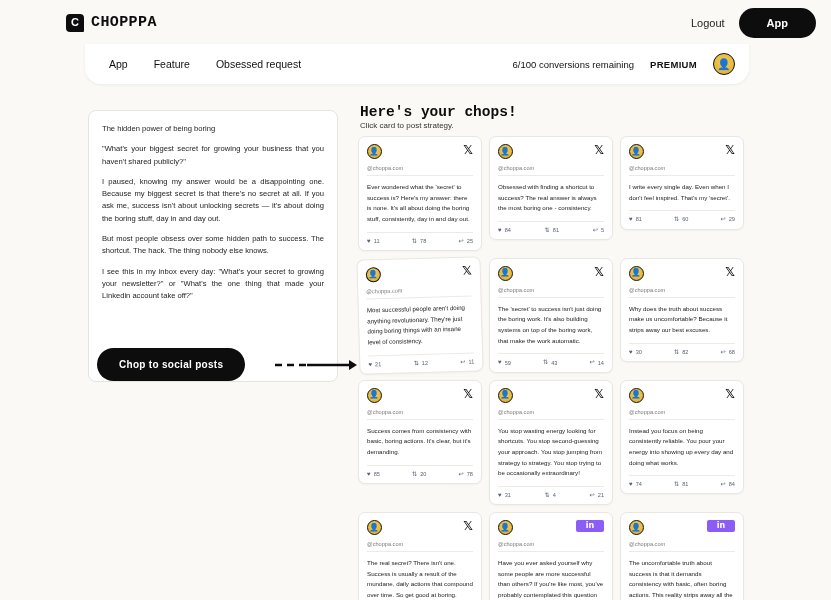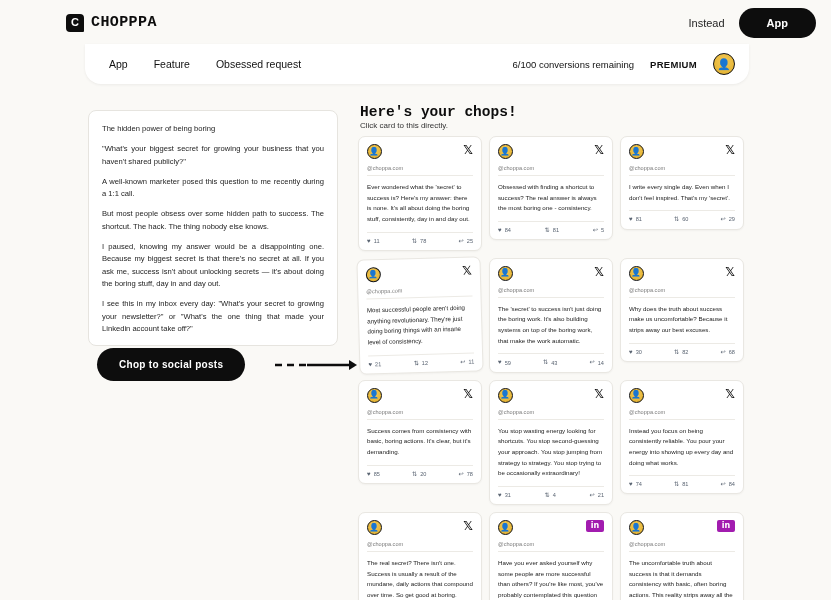--- a/index.html
+++ b/index.html
@@ -45,21 +45,21 @@
   .premium-text { font-size: 9.5px; font-weight: 700; color: #111; letter-spacing: .3px; }
   .avatar-top {
     width: 22px; height: 22px; border-radius: 50%;
     background: radial-gradient(circle at 50% 38%, #f3c95a 0%, #e8b93c 60%, #d9a92c 100%);
     border: 1.5px solid #111; display:flex; align-items:center; justify-content:center;
     font-size: 11px; line-height: 1;
   }
 
   
   .article {
-    position: absolute; left: 88px; top: 110px; width: 250px; height: 236px;
+    position: absolute; left: 88px; top: 110px; width: 250px; height: 272px;
     background: #fff; border: 1px solid #e6e4df; border-radius: 8px;
     padding: 12px 13px; overflow: hidden;
   }
   .article p {
     margin: 0 0 8px 0; font-size: 7.6px; line-height: 1.62; color: #1c1c1c;
     text-align: justify;
   }
 
   .chop-row { position: absolute; left: 97px; top: 348px; display: flex; align-items: center; gap: 28px; }
   .chop-btn {
@@ -89,21 +89,21 @@
   .card.tilt { transform: rotate(-1.6deg); }
   .card-head { display: flex; align-items: flex-start; justify-content: space-between; }
   .av {
     width: 15px; height: 15px; border-radius: 50%;
     background: radial-gradient(circle at 50% 38%, #f3c95a 0%, #e8b93c 60%, #d4a227 100%);
     border: 1.2px solid #111; display: flex; align-items: center; justify-content: center;
     font-size: 8px; line-height: 1; flex: none;
   }
   .x-icon { font-size: 12px; font-weight: 700; color: #0d0d0d; line-height: 1; font-family: "DejaVu Sans", sans-serif; }
   .li-icon {
-    width: 18px; height: 12px; background: #a21caf; border-radius: 2px;
+    width: 28px; height: 12px; background: #8b5cf6; border-radius: 2px;
     color: #fff; font-size: 8px; font-weight: 700; line-height: 12px; text-align: center;
     font-family: "DejaVu Sans", sans-serif;
   }
   .handle {
     font-size: 5.6px; color: #7b7b7b; margin-top: 6px;
     padding-bottom: 4px; border-bottom: 1px solid #eceae5;
   }
   .card-body { font-size: 6.2px; line-height: 1.72; color: #1b1b1b; margin-top: 6px; flex: 1 1 auto; }
   .card-stats {
     display: flex; justify-content: space-between; align-items: center;
@@ -120,61 +120,60 @@
 <div class="page">
 
   <div class="topbar">
     <div class="brand">
       <div class="brand-mark">
         <span>C</span>
       </div>
       <div class="brand-name">CHOPPPA</div>
     </div>
     <div class="topbar-right">
-      <div class="logout-link">Instead</div>
+      <div class="logout-link">Logout</div>
       <button class="app-btn">App</button>
     </div>
   </div>
 
   <div class="navpill">
     <div class="nav-links">
       <div class="nav-link">App</div>
       <div class="nav-link">Feature</div>
       <div class="nav-link">Obsessed request</div>
     </div>
     <div class="nav-right">
       <div class="conv-text">6/100 conversions remaining</div>
       <div class="premium-text">PREMIUM</div>
       <div class="avatar-top">👤</div>
     </div>
   </div>
 
   <div class="article" id="article">
       <p>The hidden power of being boring</p>
       <p>"What's your biggest secret for growing your business that you haven't shared publicly?"</p>
-      <p>A well-known marketer posed this question to me recently during a 1:1 call.</p>
+      <p>I paused, knowing my answer would be a disappointing one. Because my biggest secret is that there's no secret at all. If you ask me, success isn't about unlocking secrets — it's about doing the boring stuff, day in and day out.</p>
       <p>But most people obsess over some hidden path to success. The shortcut. The hack. The thing nobody else knows.</p>
-      <p>I paused, knowing my answer would be a disappointing one. Because my biggest secret is that there's no secret at all. If you ask me, success isn't about unlocking secrets — it's about doing the boring stuff, day in and day out.</p>
       <p>I see this in my inbox every day: "What's your secret to growing your newsletter?" or "What's the one thing that made your Linkedin account take off?"</p>
     </div>
 
   <div class="chop-row">
     <button class="chop-btn">Chop to social posts</button>
     <span class="arrow">
       <svg width="84" height="12" viewBox="0 0 84 12">
         <line x1="2" y1="6" x2="34" y2="6" stroke="#0d0d0d" stroke-width="2.6" stroke-dasharray="7 5"></line>
         <line x1="34" y1="6" x2="76" y2="6" stroke="#0d0d0d" stroke-width="2.6"></line>
         <polygon points="76,1 84,6 76,11" fill="#0d0d0d"></polygon>
       </svg>
     </span>
   </div>
 
   <div class="chops-head">
     <div class="chops-title">Here's your chops!</div>
-    <div class="chops-sub">Click card to this directly.</div>
+    <div class="chops-sub">Click card to post strategy.</div>
   </div>
 
   <div class="grid" id="grid">
       <div class="card">
         <div class="card-head">
           <div class="av">👤</div>
           <div class="x-icon">𝕏</div>
         </div>
         <div class="handle">@choppa.com</div>
         <div class="card-body">Ever wondered what the 'secret' to success is? Here's my answer: there is none. It's all about doing the boring stuff, consistently, day in and day out.</div>

